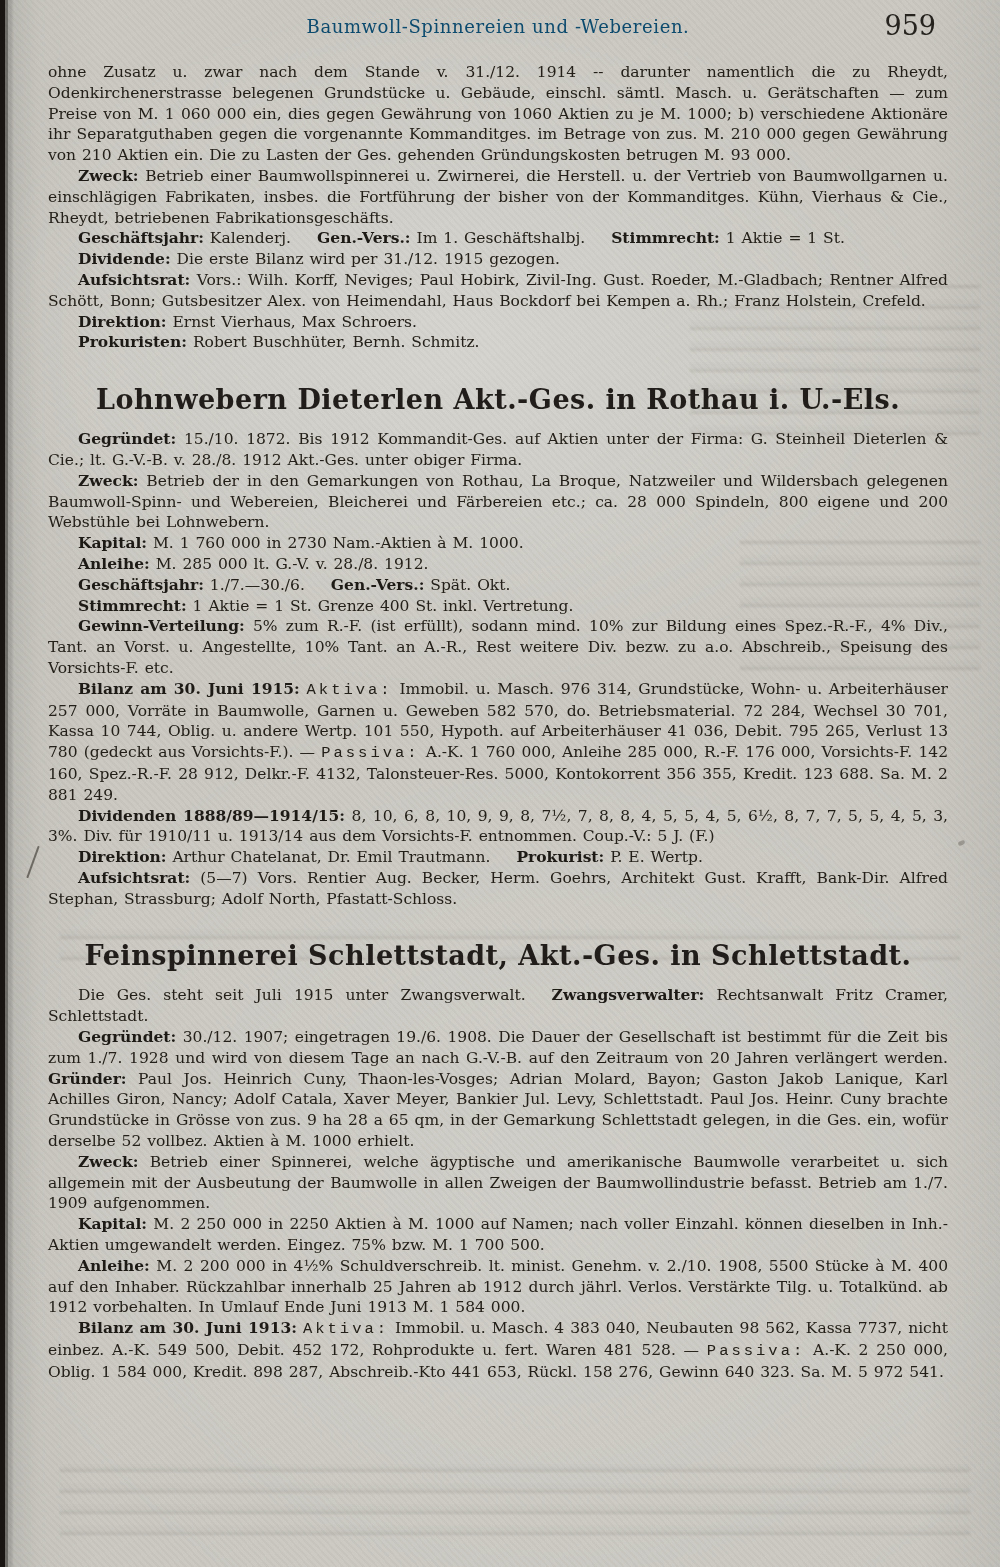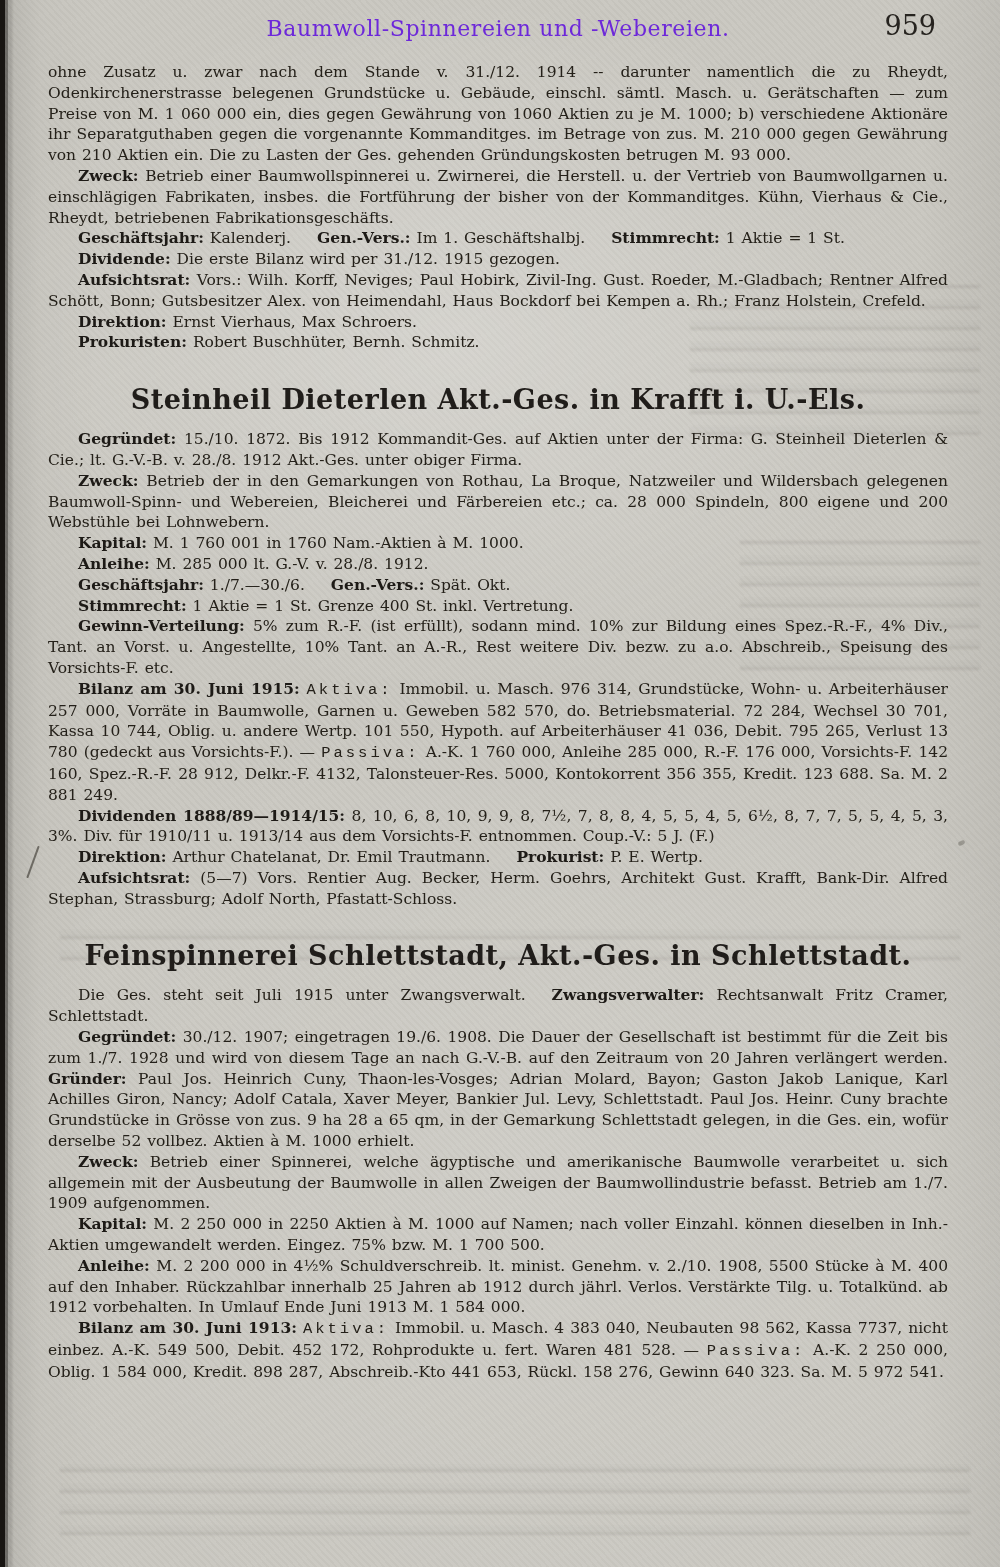--- a/index.html
+++ b/index.html
@@ -26,22 +26,22 @@
     padding: 12px 52px 0 48px;
     z-index: 2;
   }
   .running-header {
     position: relative;
     height: 40px;
   }
   .running-title {
     position: absolute; left: 0; right: 0; top: 4px;
     text-align: center;
-    font-size: 22px; letter-spacing: 0.6px;
-    color: #6d28d9;
+    font-size: 18px; letter-spacing: 0.6px;
+    color: #0c4a6e;
   }
   .page-number {
     position: absolute; right: 12px; top: -2px;
     font-size: 27px; color: #26231f;
   }
   main { display: block; margin-top: 10px; }
   section { display: block; }
   h2.entry-heading {
     margin: 30px 0 12px 0;
     text-align: center;
@@ -104,24 +104,24 @@
     <section>
         <p class="body-par flush"><span>ohne Zusatz u. zwar nach dem Stande v. 31./12. 1914 -- darunter namentlich die zu Rheydt, Odenkirchenerstrasse belegenen Grundstücke u. Gebäude, einschl. sämtl. Masch. u. Gerätschaften — zum Preise von M. 1 060 000 ein, dies gegen Gewährung von 1060 Aktien zu je M. 1000; b) verschiedene Aktionäre ihr Separatguthaben gegen die vorgenannte Kommanditges. im Betrage von zus. M. 210 000 gegen Gewährung von 210 Aktien ein. Die zu Lasten der Ges. gehenden Gründungskosten betrugen M. 93 000.</span></p>
         <p class="body-par"><b>Zweck:</b><span> Betrieb einer Baumwollspinnerei u. Zwirnerei, die Herstell. u. der Vertrieb von Baumwollgarnen u. einschlägigen Fabrikaten, insbes. die Fortführung der bisher von der Kommanditges. Kühn, Vierhaus &amp; Cie., Rheydt, betriebenen Fabrikationsgeschäfts.</span></p>
         <p class="body-par"><b>Geschäftsjahr:</b><span> Kalenderj.</span><span class="gapspan"></span><b>Gen.-Vers.:</b><span> Im 1. Geschäftshalbj.</span><span class="gapspan"></span><b>Stimmrecht:</b><span> 1 Aktie = 1 St.</span></p>
         <p class="body-par"><b>Dividende:</b><span> Die erste Bilanz wird per 31./12. 1915 gezogen.</span></p>
         <p class="body-par"><b>Aufsichtsrat:</b><span> Vors.: Wilh. Korff, Neviges; Paul Hobirk, Zivil-Ing. Gust. Roeder, M.-Gladbach; Rentner Alfred Schött, Bonn; Gutsbesitzer Alex. von Heimendahl, Haus Bockdorf bei Kempen a. Rh.; Franz Holstein, Crefeld.</span></p>
         <p class="body-par"><b>Direktion:</b><span> Ernst Vierhaus, Max Schroers.</span></p>
         <p class="body-par"><b>Prokuristen:</b><span> Robert Buschhüter, Bernh. Schmitz.</span></p>
       </section>
     <section>
-        <h2 class="entry-heading">Steinheil Dieterlen Akt.-Ges. in Krafft i. U.-Els.</h2>
+        <h2 class="entry-heading">Lohnwebern Dieterlen Akt.-Ges. in Rothau i. U.-Els.</h2>
         <p class="body-par"><b>Gegründet:</b><span> 15./10. 1872.  Bis 1912 Kommandit-Ges. auf Aktien unter der Firma: G. Steinheil Dieterlen &amp; Cie.; lt. G.-V.-B. v. 28./8. 1912 Akt.-Ges. unter obiger Firma.</span></p>
         <p class="body-par"><b>Zweck:</b><span> Betrieb der in den Gemarkungen von Rothau, La Broque, Natzweiler und Wildersbach gelegenen Baumwoll-Spinn- und Webereien, Bleicherei und Färbereien etc.; ca. 28 000 Spindeln, 800 eigene und 200 Webstühle bei Lohnwebern.</span></p>
-        <p class="body-par"><b>Kapital:</b><span> M. 1 760 001 in 1760 Nam.-Aktien à M. 1000.</span></p>
+        <p class="body-par"><b>Kapital:</b><span> M. 1 760 000 in 2730 Nam.-Aktien à M. 1000.</span></p>
         <p class="body-par"><b>Anleihe:</b><span> M. 285 000 lt. G.-V. v. 28./8. 1912.</span></p>
         <p class="body-par"><b>Geschäftsjahr:</b><span> 1./7.—30./6.</span><span class="gapspan"></span><b>Gen.-Vers.:</b><span> Spät. Okt.</span></p>
         <p class="body-par"><b>Stimmrecht:</b><span> 1 Aktie = 1 St.  Grenze 400 St. inkl. Vertretung.</span></p>
         <p class="body-par"><b>Gewinn-Verteilung:</b><span> 5% zum R.-F. (ist erfüllt), sodann mind. 10% zur Bildung eines Spez.-R.-F., 4% Div., Tant. an Vorst. u. Angestellte, 10% Tant. an A.-R., Rest weitere Div. bezw. zu a.o. Abschreib., Speisung des Vorsichts-F. etc.</span></p>
         <p class="body-par"><b>Bilanz am 30. Juni 1915:</b><span> </span><span class="spaced">Aktiva:</span><span> Immobil. u. Masch. 976 314, Grundstücke, Wohn- u. Arbeiterhäuser 257 000, Vorräte in Baumwolle, Garnen u. Geweben 582 570, do. Betriebsmaterial. 72 284, Wechsel 30 701, Kassa 10 744, Oblig. u. andere Wertp. 101 550, Hypoth. auf Arbeiterhäuser 41 036, Debit. 795 265, Verlust 13 780 (gedeckt aus Vorsichts-F.). — </span><span class="spaced">Passiva:</span><span> A.-K. 1 760 000, Anleihe 285 000, R.-F. 176 000, Vorsichts-F. 142 160, Spez.-R.-F. 28 912, Delkr.-F. 4132, Talonsteuer-Res. 5000, Kontokorrent 356 355, Kredit. 123 688.  Sa. M. 2 881 249.</span></p>
         <p class="body-par"><b>Dividenden 1888/89—1914/15:</b><span> 8, 10, 6, 8, 10, 9, 9, 8, 7½, 7, 8, 8, 4, 5, 5, 4, 5, 6½, 8, 7, 7, 5, 5, 4, 5, 3, 3%.  Div. für 1910/11 u. 1913/14 aus dem Vorsichts-F. entnommen.  Coup.-V.: 5 J. (F.)</span></p>
         <p class="body-par"><b>Direktion:</b><span> Arthur Chatelanat, Dr. Emil Trautmann.</span><span class="gapspan"></span><b>Prokurist:</b><span> P. E. Wertp.</span></p>
         <p class="body-par"><b>Aufsichtsrat:</b><span> (5—7) Vors. Rentier Aug. Becker, Herm. Goehrs, Architekt Gust. Krafft, Bank-Dir. Alfred Stephan, Strassburg; Adolf North, Pfastatt-Schloss.</span></p>
       </section>
     <section>

